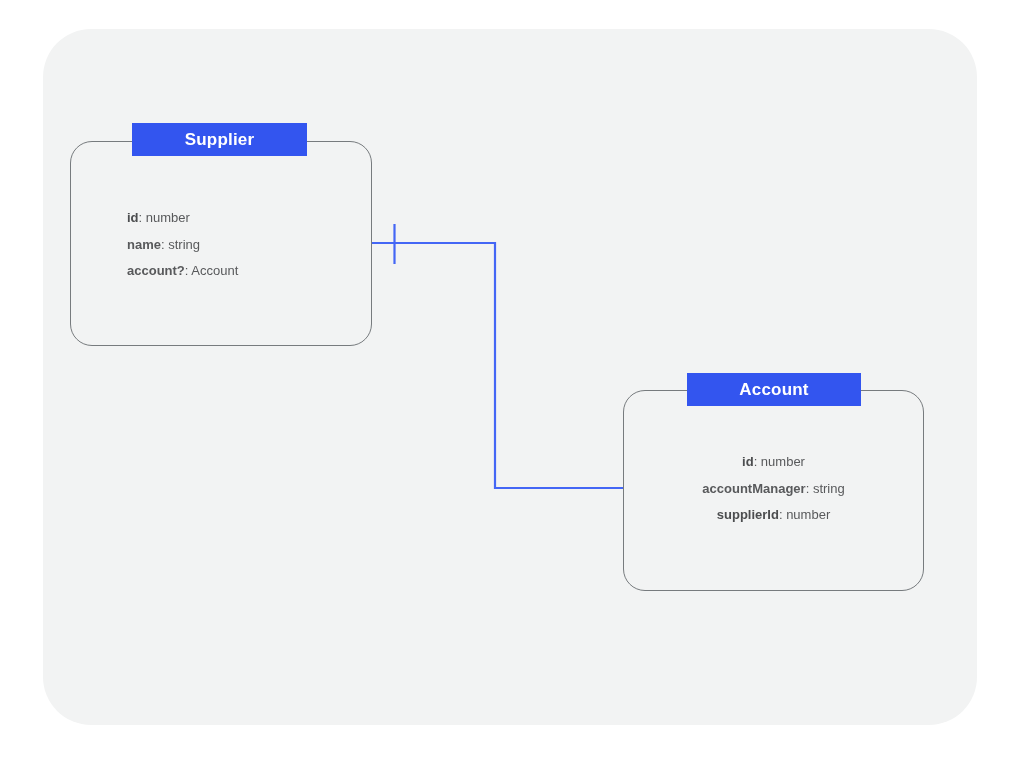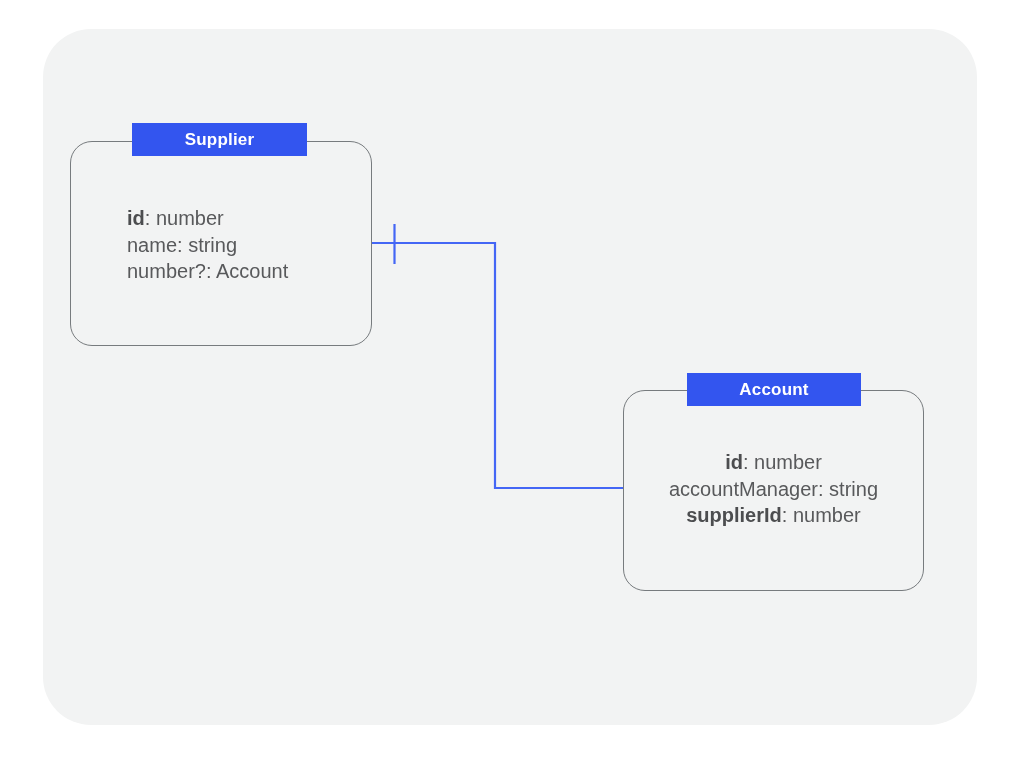--- a/index.html
+++ b/index.html
@@ -62,28 +62,28 @@
     font-weight: bold;
     line-height: 33px;
     text-align: center;
     letter-spacing: 0.2px;
     white-space: nowrap;
     overflow: hidden;
   }
 
   .attr-list {
     position: absolute;
-    font-size: 20px;
+    font-size: 13px;
     line-height: 26.5px;
     color: #58595b;
     white-space: nowrap;
   }
   .attr-list .attr-row { display: block; }
   .attr-list .attr-key-pk { font-weight: bold; color: #4c4d4f; }
-  .attr-list .attr-key { font-weight: normal; margin-top: 48px; }
+  .attr-list .attr-key { font-weight: bold; margin-top: 48px; }
   .attr-list .attr-sep,
   .attr-list .attr-type { font-weight: normal; }
 
   
   #entity-supplier { left: 70px; top: 141px; width: 302px; height: 205px; }
   #header-supplier { left: 132px; top: 123px; width: 175px; }
   #attrs-supplier  { left: 127px; top: 205px; text-align: left; }
 
   
   #entity-account  { left: 623px; top: 390px; width: 301px; height: 201px; }
@@ -107,21 +107,21 @@
   <div class="entity" id="entity-supplier"></div>
   <div class="entity-header" id="header-supplier">Supplier</div>
   <div class="attr-list" id="attrs-supplier">
     <span class="attr-row">
       <span class="attr-key-pk">id</span><span class="attr-sep">: </span><span class="attr-type">number</span>
     </span>
     <span class="attr-row">
       <span class="attr-key">name</span><span class="attr-sep">: </span><span class="attr-type">string</span>
     </span>
     <span class="attr-row">
-      <span class="attr-key">number?</span><span class="attr-sep">: </span><span class="attr-type">Account</span>
+      <span class="attr-key">account?</span><span class="attr-sep">: </span><span class="attr-type">Account</span>
     </span>
   </div>
 
   <div class="entity" id="entity-account"></div>
   <div class="entity-header" id="header-account">Account</div>
   <div class="attr-list" id="attrs-account">
     <span class="attr-row">
       <span class="attr-key-pk">id</span><span class="attr-sep">: </span><span class="attr-type">number</span>
     </span>
     <span class="attr-row">

